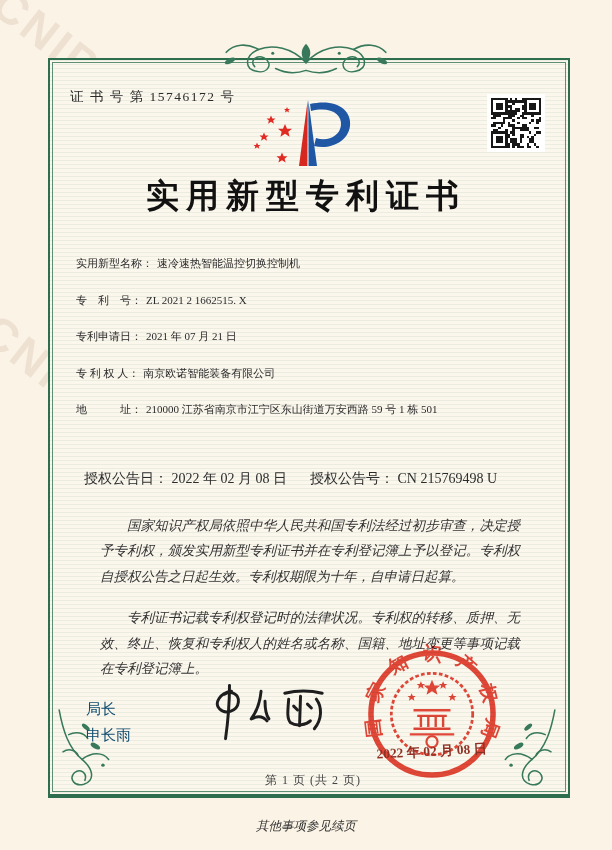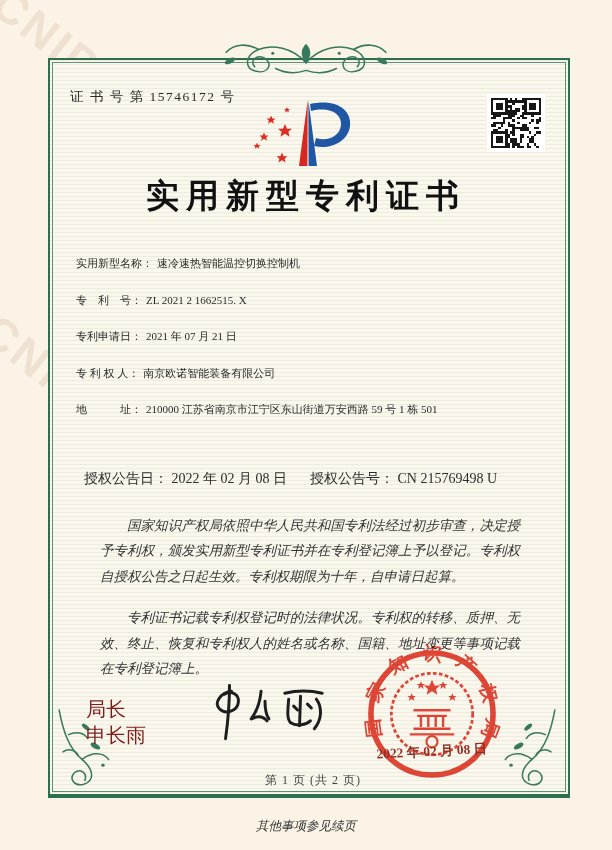--- a/index.html
+++ b/index.html
@@ -49,21 +49,21 @@
   .grant-no{position:absolute; left:226px; top:0; white-space:nowrap;}
   .grant-date{position:absolute; left:0; top:0; white-space:nowrap;}
   .body-text{
     position:absolute; left:84px; top:497px; width:452px; z-index:5;
     font-size:13.5px; line-height:1.88; text-align:justify; color:#333;
     font-style:italic;
   }
   .body-text p{margin:16px; text-indent:2em;}
   .sig-block{
     position:absolute; left:86px; top:696px; z-index:5;
-    font-family:"Liberation Sans","DejaVu Sans",sans-serif; font-size:20px; line-height:26px; color:#7f1d1d;
+    font-family:"Liberation Sans","DejaVu Sans",sans-serif; font-size:15px; line-height:26px; color:#0c4a6e;
   }
   .signature{position:absolute; left:192px; top:680px; width:148px; height:64px; z-index:5;}
   .seal{position:absolute; left:358px; top:640px; width:148px; height:148px; z-index:6; opacity:0.93; mix-blend-mode:multiply;}
   .page-info{position:absolute; left:14px; right:0; top:772px; text-align:center; font-size:12px; letter-spacing:1px; color:#444; z-index:5;}
   .footer-note{position:absolute; left:0; right:0; top:818px; text-align:center; font-size:12.5px; color:#333; font-style:italic; z-index:5;}
 </style>
 </head>
 <body>
 
 <div class="page">

